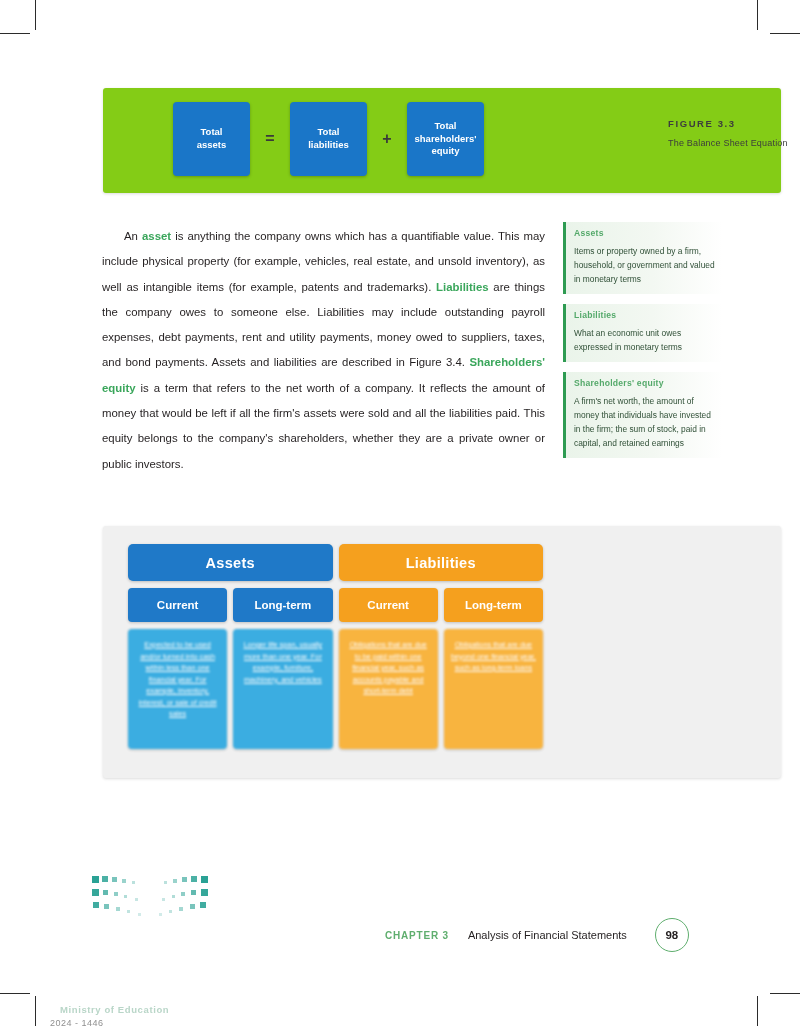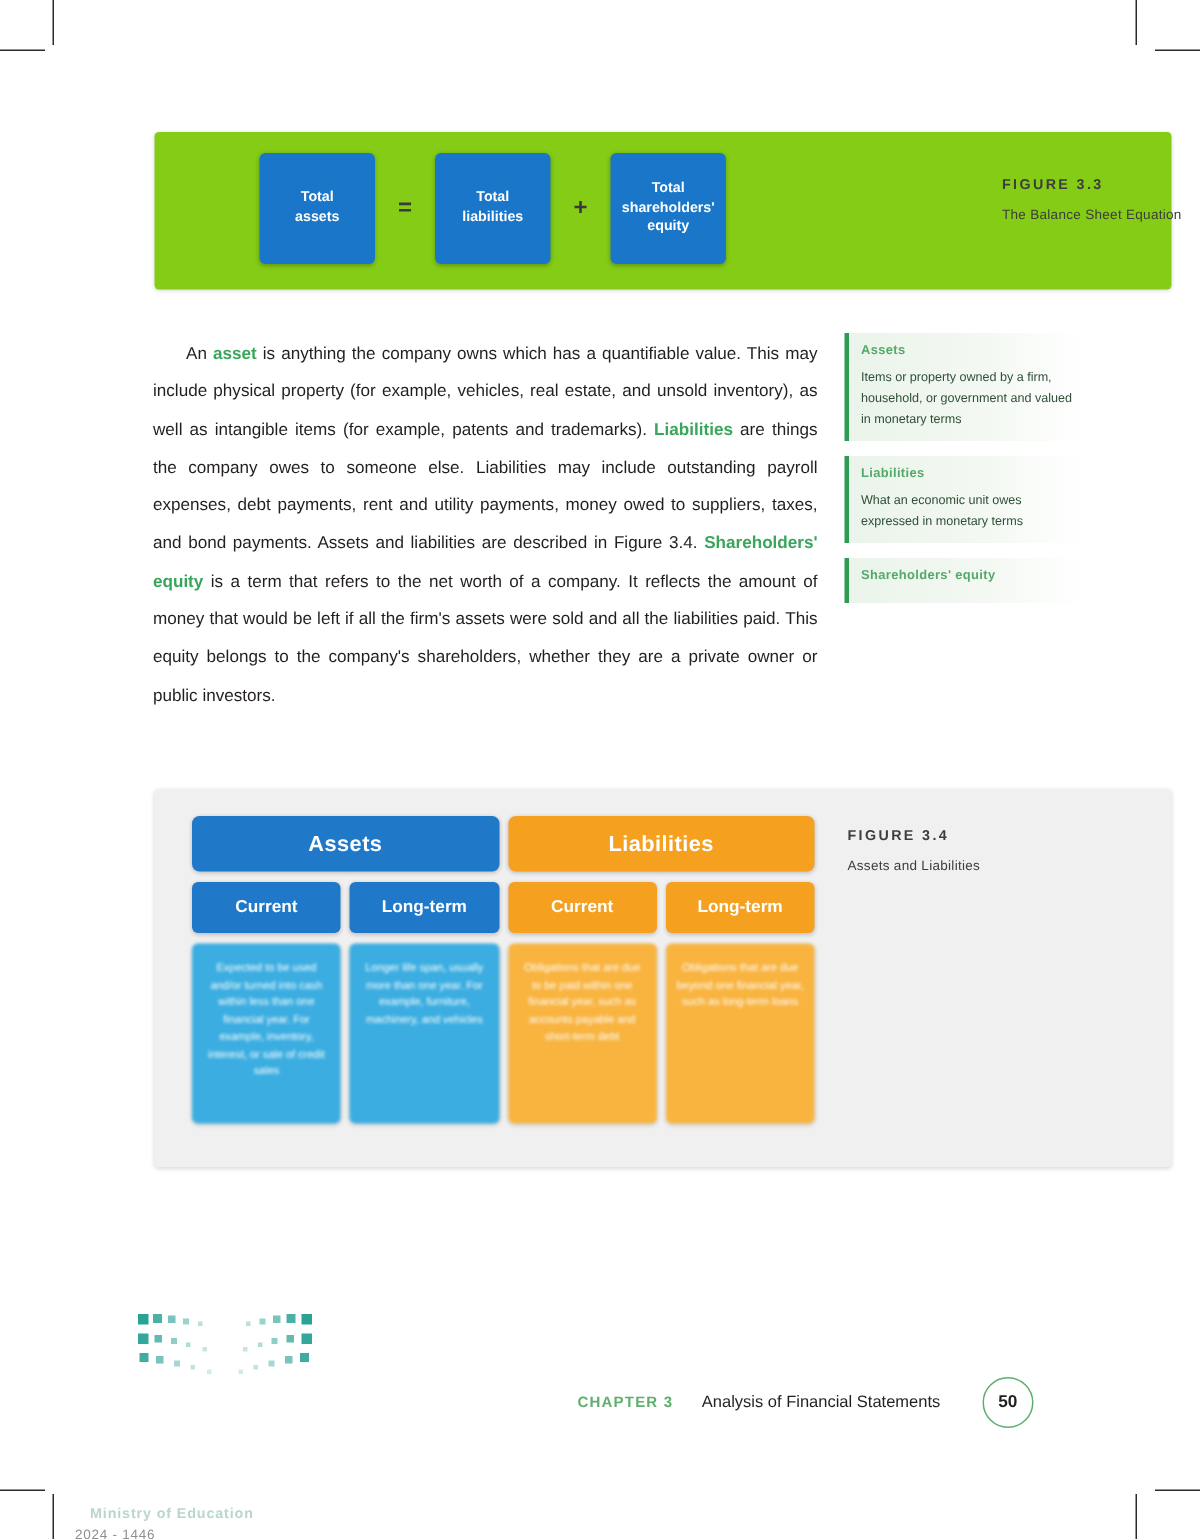--- a/index.html
+++ b/index.html
@@ -208,20 +208,21 @@
     padding: 10px 7px;
     box-sizing: border-box;
     color: #ffffff;
     font-size: 7.3px;
     line-height: 11.5px;
     text-align: center;
     box-shadow: 0 1px 3px rgba(0,0,0,0.2);
     
     filter: blur(0.9px);
     opacity: 0.92;
+    text-decoration: underline;
   }
   .desc-assets { background: #2ca8e0; }
   .desc-liab   { background: #f9af31; }
 
   .fig34-caption {
     position: absolute;
     left: 462px;
     top: 26px;
     width: 200px;
   }
@@ -355,20 +356,21 @@
     <div class="note-body">Items or property owned by a firm, household, or government and valued in monetary terms</div>
   </div>
 
   <div class="note">
     <div class="note-title">Liabilities</div>
     <div class="note-body">What an economic unit owes expressed in monetary terms</div>
   </div>
 
   <div class="note">
     <div class="note-title">Shareholders' equity</div>
+    <div class="note-body">A firm's net worth, the amount of money that individuals have invested in the firm; the sum of stock, paid in capital, and retained earnings</div>
   </div>
 </div>
 
 <div class="fig34-panel">
   <div class="fig34-grid">
 
     <div class="fig34-headrow">
       <div class="head-cell head-assets">Assets</div>
       <div class="head-cell head-liab">Liabilities</div>
     </div>
@@ -381,24 +383,20 @@
     </div>
 
     <div class="fig34-descrow">
       <div class="desc-cell desc-assets">Expected to be used and/or turned into cash within less than one financial year. For example, inventory, interest, or sale of credit sales</div>
       <div class="desc-cell desc-assets">Longer life span, usually more than one year. For example, furniture, machinery, and vehicles</div>
       <div class="desc-cell desc-liab">Obligations that are due to be paid within one financial year, such as accounts payable and short-term debt</div>
       <div class="desc-cell desc-liab">Obligations that are due beyond one financial year, such as long-term loans</div>
     </div>
   </div>
 
-  <div class="fig34-caption">
-    <div class="fig-caption-title">FIGURE 3.4</div>
-    <div class="fig-caption-sub">Assets and Liabilities</div>
-  </div>
 </div>
 
 <div class="footer-logo">
   <svg class="logo-dots" width="120" height="52" viewBox="0 0 120 52">
     <g fill="#1f9d8f">
       <rect x="2" y="4" width="7" height="7" opacity="0.95"></rect>
       <rect x="12" y="4" width="6" height="6" opacity="0.8"></rect>
       <rect x="22" y="5" width="5" height="5" opacity="0.6"></rect>
       <rect x="32" y="7" width="4" height="4" opacity="0.45"></rect>
       <rect x="42" y="9" width="3" height="3" opacity="0.3"></rect>
@@ -431,14 +429,14 @@
       <rect x="69" y="41" width="3" height="3" opacity="0.2"></rect>
     </g>
   </svg>
   <div class="logo-en">Ministry of Education</div>
   <div class="logo-date">2024 - 1446</div>
 </div>
 
 <div class="footer-bar">
   <span class="footer-chapter">CHAPTER 3</span>
   <span class="footer-title">Analysis of Financial  Statements</span>
-  <span class="page-circle">50</span>
+  <span class="page-circle">98</span>
 </div>
 
 </body></html>

